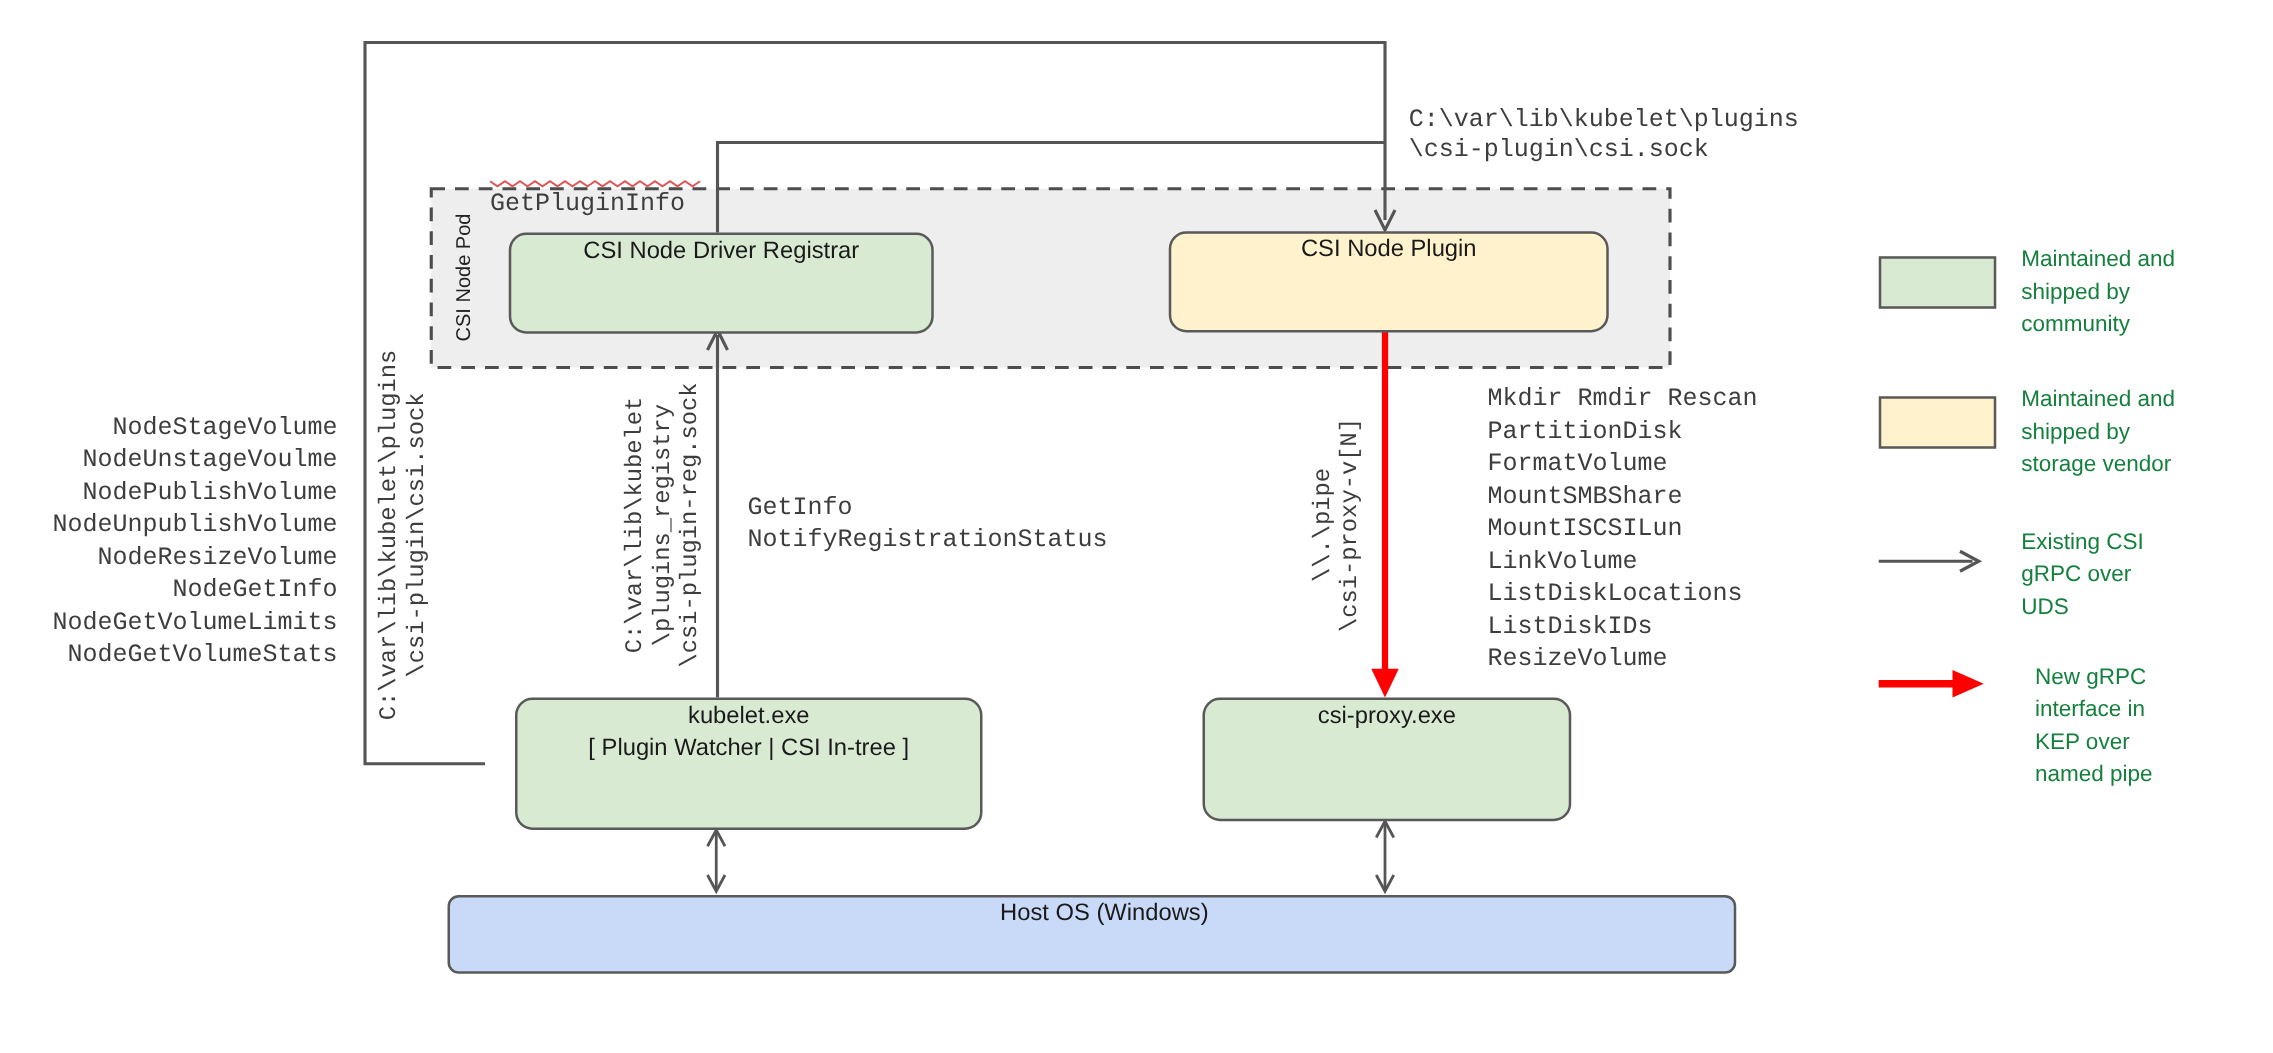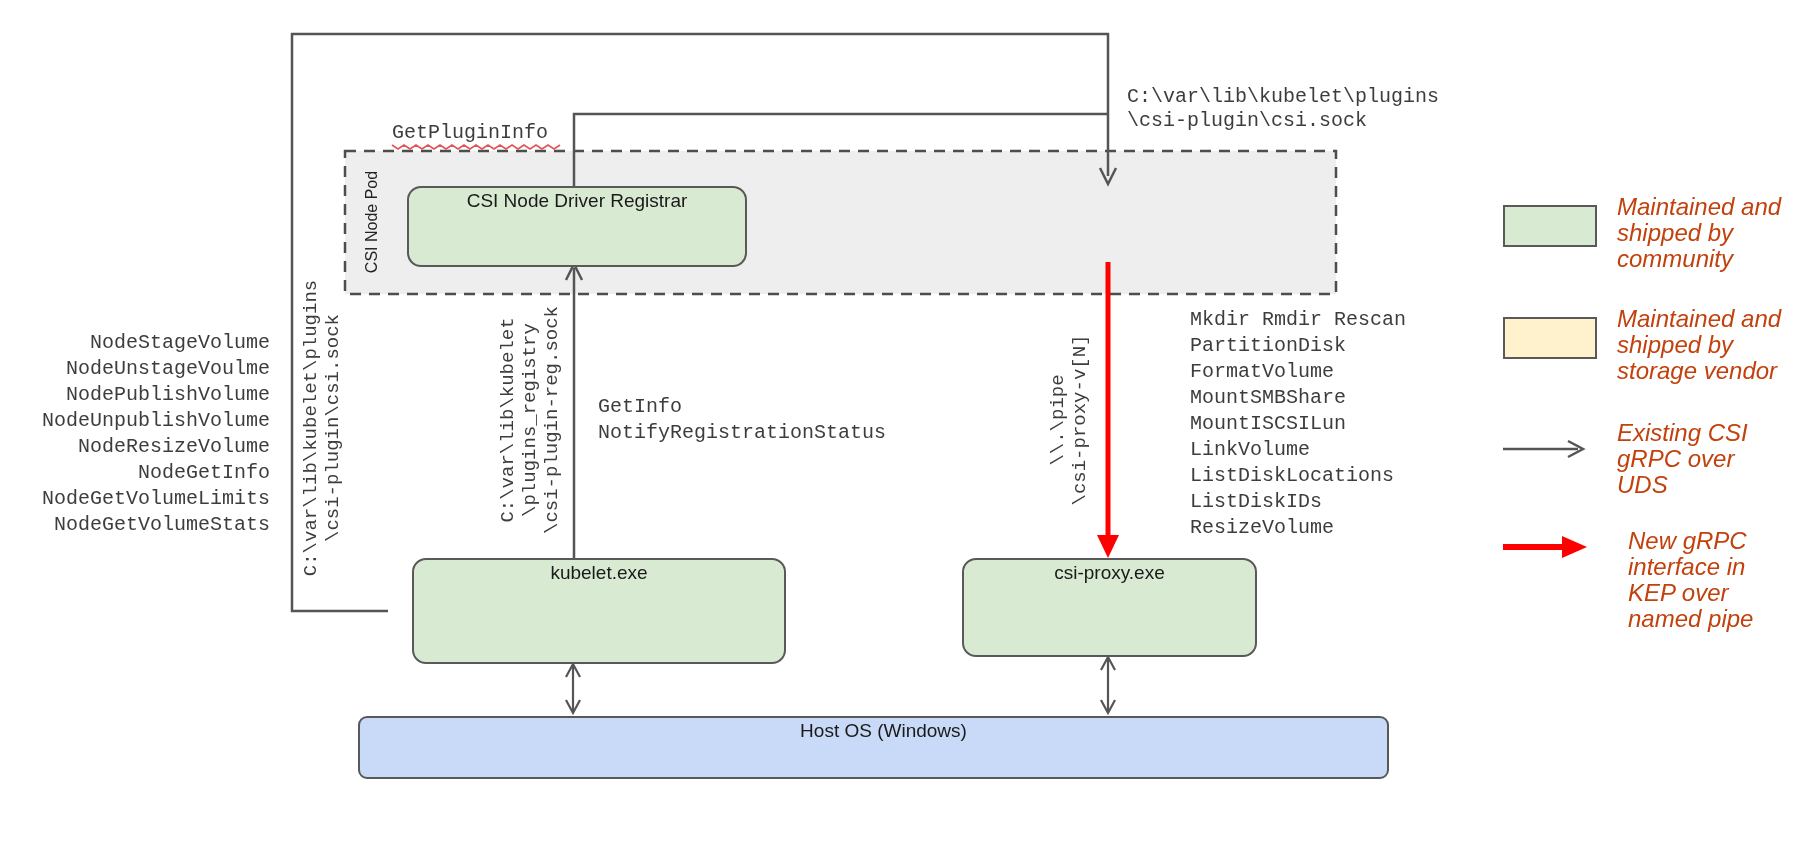--- a/index.html
+++ b/index.html
@@ -25,24 +25,24 @@
   .vtext {
     position:absolute; font-family:"Liberation Mono", monospace;
     font-size:19px; line-height:22px; color:#3d3d3d; white-space:pre;
     text-align:center; transform:translate(-50%,-50%) rotate(-90deg);
   }
   .pod-label {
     position:absolute; font-size:16px; color:#222; white-space:pre;
     transform:translate(-50%,-50%) rotate(-90deg);
   }
   .legend-text {
-    position:absolute; font-size:24px; line-height:26px; color:#c2410c; white-space:pre;font-style:italic;
+    position:absolute; font-size:18px; line-height:26px; color:#15803d; white-space:pre;
   }
   .swatch { position:absolute; width:90px; height:38px; border:2px solid #595959; }
-  .getplugininfo { font-size:20px; }
+  .getplugininfo { font-size:20px;margin-top:31px; }
 </style>
 </head>
 <body>
 
 <div id="canvas">
 
   <svg class="wires" viewBox="0 0 1818 842">
 
     <rect x="345" y="151" width="991" height="143" fill="#eeeeee" stroke="#4d4d4d" stroke-width="2.5" stroke-dasharray="11,8"></rect>
 
@@ -74,23 +74,27 @@
     <path d="M1503,547 L1564,547" fill="none" stroke="#ff0000" stroke-width="6"></path>
     <polygon points="1587,547 1562,536 1562,558" fill="#ff0000"></polygon>
   </svg>
 
   <div class="pod-label" style="left:372px; top:222px;">CSI Node Pod</div>
 
   <div class="box green" style="left:407px; top:186px; width:336px; height:77px;">
     <div>CSI Node Driver Registrar</div>
   </div>
 
+  <div class="box yellow" style="left:935px; top:185px; width:348px; height:77px;">
+    <div>CSI Node Plugin</div>
+  </div>
 
   <div class="box green" style="left:388px; top:558px; width:370px; height:102px;margin-left:24px;">
     <div>kubelet.exe</div>
+    <div>[ Plugin Watcher | CSI In-tree ]</div>
   </div>
 
   <div class="box green" style="left:962px; top:558px; width:291px; height:95px;">
     <div>csi-proxy.exe</div>
   </div>
 
   <div class="box blue" style="left:358px; top:716px; width:1007px; height:59px;">
     <div>Host OS (Windows)</div>
   </div>
 

